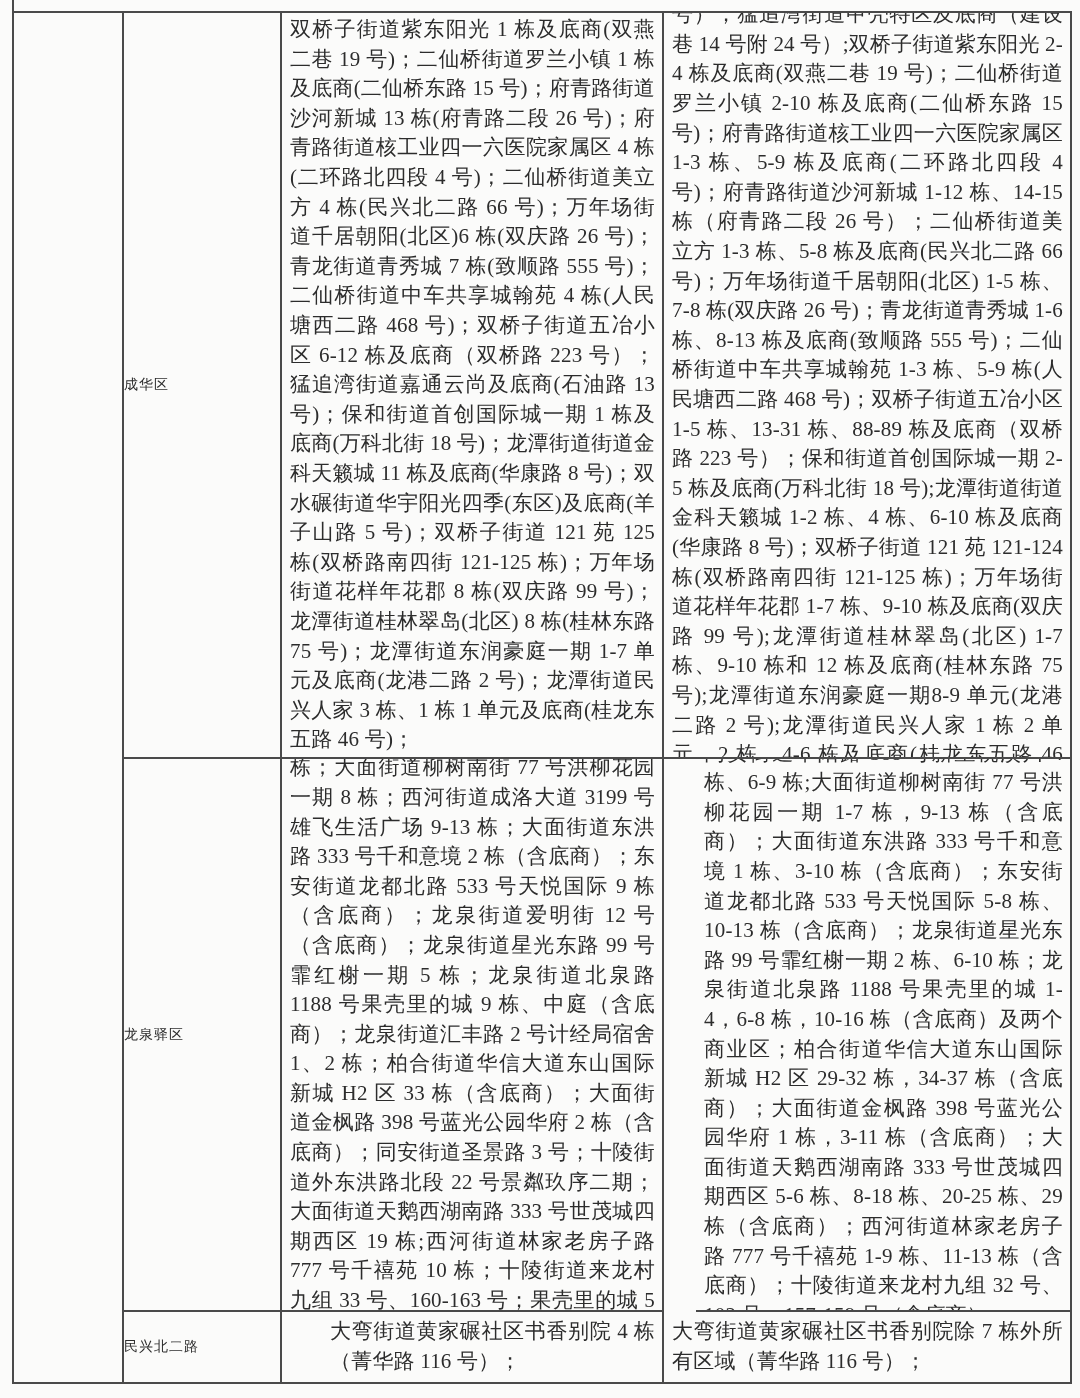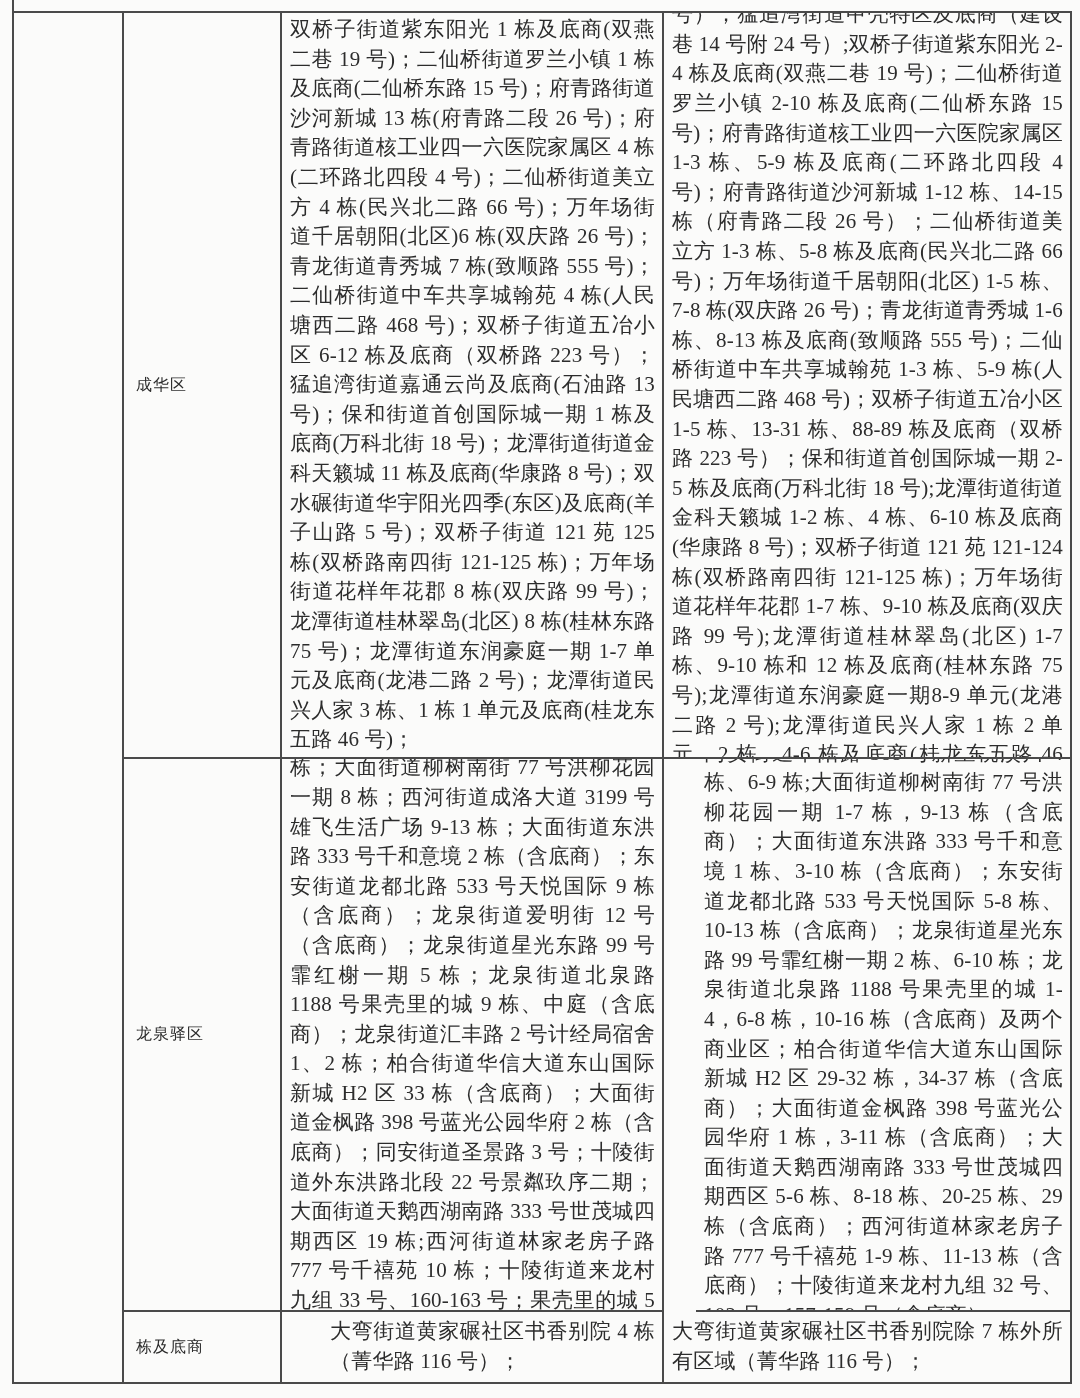--- a/index.html
+++ b/index.html
@@ -27,21 +27,21 @@
   }
   .cell{
     border-right:2px solid #4a4a4a;
     border-bottom:2px solid #4a4a4a;
     box-sizing:border-box;
     display:flex;
     align-items:center;
     overflow:hidden;
   }
   .span-cell{grid-column:1;grid-row:1 / span 3;}
-  .label-cell{padding-left:12px;font-size:16px;letter-spacing:1px;}
+  .label-cell{font-size:14px;letter-spacing:1px;}
   .text-cell{padding:8px 7px 8px 8px;}
   .text-cell .txt{
     width:100%;
     font-size:21px;
     line-height:29.6px;
     text-align:justify;
     text-justify:inter-character;
     letter-spacing:0.2px;
   }
 </style>
@@ -69,21 +69,21 @@
       <span>龙泉驿区</span>
     </div>
     <div class="cell text-cell" style="grid-column:3;grid-row:2;">
       <div class="txt">同安街道幸阳路 388 号新里桃溪川 5 栋；大面街道柳树南街 77 号洪柳花园一期 8 栋；西河街道成洛大道 3199 号雄飞生活广场 9-13 栋；大面街道东洪路 333 号千和意境 2 栋（含底商）；东安街道龙都北路 533 号天悦国际 9 栋（含底商）；龙泉街道爱明街 12 号（含底商）；龙泉街道星光东路 99 号霏红榭一期 5 栋；龙泉街道北泉路 1188 号果壳里的城 9 栋、中庭（含底商）；龙泉街道汇丰路 2 号计经局宿舍 1、2 栋；柏合街道华信大道东山国际新城 H2 区 33 栋（含底商）；大面街道金枫路 398 号蓝光公园华府 2 栋（含底商）；同安街道圣景路 3 号；十陵街道外东洪路北段 22 号景粼玖序二期；大面街道天鹅西湖南路 333 号世茂城四期西区 19 栋;西河街道林家老房子路 777 号千禧苑 10 栋；十陵街道来龙村九组 33 号、160-163 号；果壳里的城 5 栋；</div>
     </div>
     <div class="cell text-cell" style="grid-column:4;grid-row:2;margin-left:32px;">
       <div class="txt">同安街道幸阳路 388 号新里桃溪川 4 栋、6-9 栋;大面街道柳树南街 77 号洪柳花园一期 1-7 栋，9-13 栋（含底商）；大面街道东洪路 333 号千和意境 1 栋、3-10 栋（含底商）；东安街道龙都北路 533 号天悦国际 5-8 栋、10-13 栋（含底商）；龙泉街道星光东路 99 号霏红榭一期 2 栋、6-10 栋；龙泉街道北泉路 1188 号果壳里的城 1-4，6-8 栋，10-16 栋（含底商）及两个商业区；柏合街道华信大道东山国际新城 H2 区 29-32 栋，34-37 栋（含底商）；大面街道金枫路 398 号蓝光公园华府 1 栋，3-11 栋（含底商）；大面街道天鹅西湖南路 333 号世茂城四期西区 5-6 栋、8-18 栋、20-25 栋、29 栋（含底商）；西河街道林家老房子路 777 号千禧苑 1-9 栋、11-13 栋（含底商）；十陵街道来龙村九组 32 号、102 号、157-159 号（含底商）；</div>
     </div>
 
     <div class="cell label-cell" style="grid-column:2;grid-row:3;">
-      <span>栋及底商</span>
+      <span>民兴北二路</span>
     </div>
     <div class="cell text-cell" style="grid-column:3;grid-row:3;padding-left:48px;">
       <div class="txt">大弯街道黄家碾社区书香别院 4 栋（菁华路 116 号）；</div>
     </div>
     <div class="cell text-cell" style="grid-column:4;grid-row:3;">
       <div class="txt">大弯街道黄家碾社区书香别院除 7 栋外所有区域（菁华路 116 号）；</div>
     </div>
 
   </div>
 </div>

